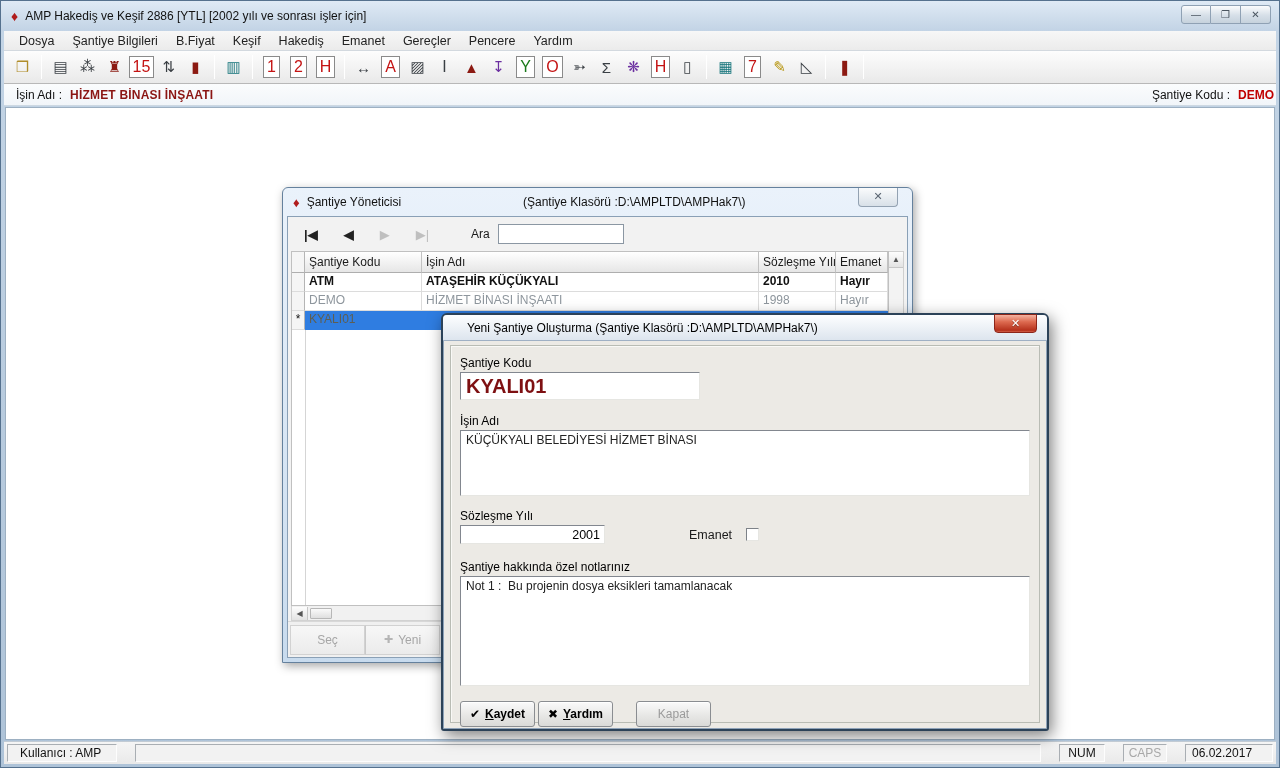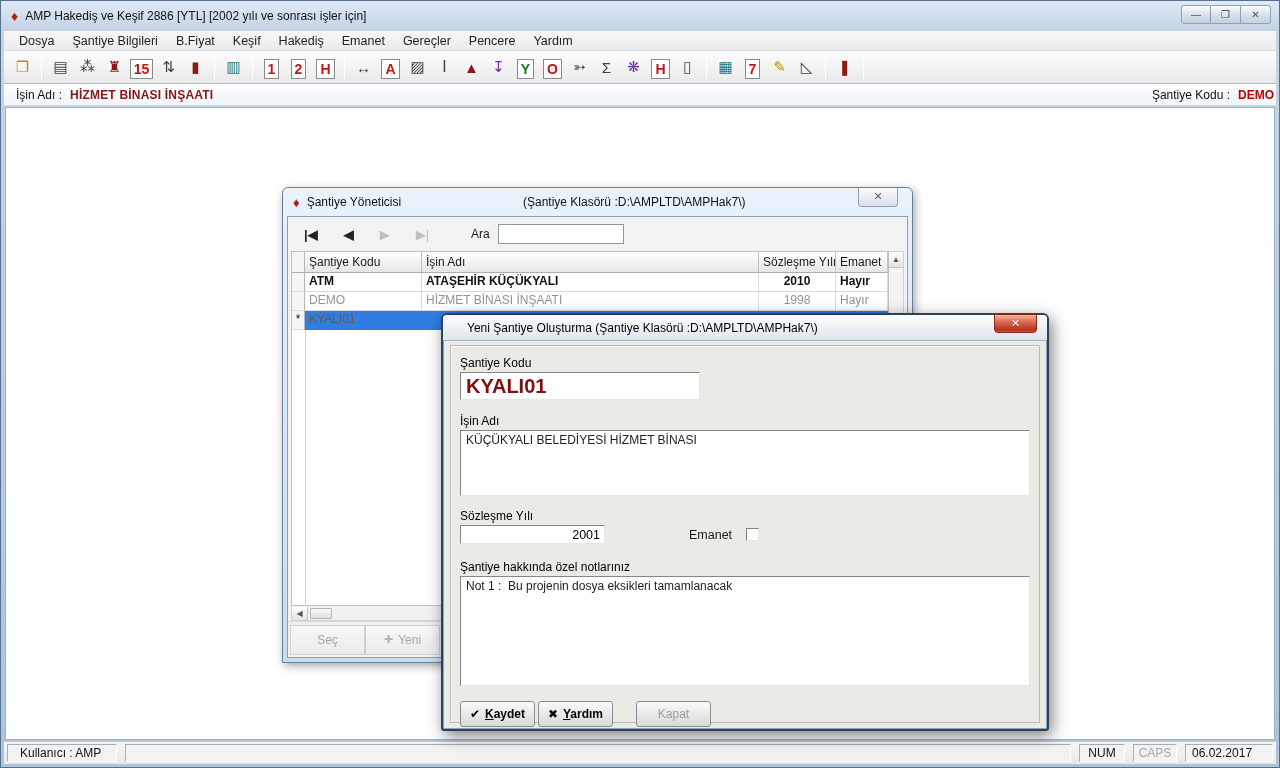--- a/index.html
+++ b/index.html
@@ -22,21 +22,21 @@
   .wc-btn + .wc-btn { border-left:none; }
 
   .menubar { height:20px; margin:0 3px; background:linear-gradient(#f7f7f7,#ebebeb);
     border-bottom:1px solid #d3d9df; display:flex; align-items:center; padding-left:6px; }
   .menu-item { padding:2px 9px; font-size:12.5px; color:#222; }
 
   .toolbar { height:33px; margin:0 3px; background:linear-gradient(#fdfdfd,#e9e9e9);
     border-bottom:1px solid #b8b8b8; display:flex; align-items:center; padding-left:6px; gap:2px; }
   .tbi { width:25px; height:26px; display:flex; align-items:center; justify-content:center;
     font-size:15px; border:1px solid transparent; }
-  .tbi.boxed { font-size:14px; font-weight:bold;align-items:flex-end; }
+  .tbi.boxed { font-size:16px; font-weight:normal; }
   .tbi.boxed i { font-style:normal; border:1px solid #8a8a8a; background:#fff; padding:1px 3px; }
   .sep { width:1px; height:24px; background:#bdbdbd; margin:0 4px; border-right:1px solid #fff; }
   .cg{color:#b08d2a}.ci{color:#3a3f44}.cm{color:#8c1a12}.cr{color:#c41414}
   .cgr{color:#1a7a1a}.ct{color:#13737a}.cp{color:#6b2fa0}.cy{color:#b5930a}
 
   .infobar { height:22px; margin:0 3px; background:linear-gradient(#fbfcfd,#f1f5f9);
     border-bottom:1px solid #cdd8e2; display:flex; align-items:center; padding:0 2px 0 12px; overflow:hidden; }
   .ib-label { color:#101010; }
   .ib-value-left { color:#8b1513; font-weight:bold; margin-left:8px; letter-spacing:.2px; }
   .ib-right { margin-left:auto; display:flex; align-items:center; }
@@ -67,21 +67,21 @@
 
   .grid-wrap { flex:1; display:flex; margin:0 3px; overflow:hidden; }
   .grid { flex:1; background:#fff; border:1px solid #c0c0c0; display:flex; flex-direction:column; }
   .grow { display:grid; grid-template-columns:13px 117px 337px 77px 1fr; flex:none; }
   .ghead .gc { background:linear-gradient(#ffffff,#e6e6e6); border-right:1px solid #c2c2c2;
     border-bottom:1px solid #aeaeae; padding:3px 4px; font-size:12px; white-space:nowrap; overflow:hidden; }
   .grow.data { height:19px; }
   .grow.data .gc { border-right:1px solid #dcdcdc; border-bottom:1px solid #dcdcdc;
     padding:1px 4px; font-size:12px; white-space:nowrap; overflow:hidden; }
   .gc.ind { border-right:1px solid #b5b5b5 !important; background:#f5f5f5; text-align:center; padding:1px 0 !important; }
-  .gc.num { text-align:center; }
+  .gc.num { text-align:left; }
   .grow.r0 .gc { color:#111; font-weight:bold; }
   .grow.r0 .gc.ind { font-weight:normal; }
   .grow.r1 .gc { color:#8e969d; }
   .grow.r2 .gc { background:#2f7de1; color:#5e5e52; border-right-color:#2f7de1 !important; border-bottom-color:#2f7de1 !important; }
   .grow.r2 .gc.ind { background:#f5f5f5; color:#111; border-right-color:#b5b5b5 !important; border-bottom-color:#dcdcdc !important; }
   .grid-fill { flex:1; position:relative; background:#fff; }
   .grid-fill .indline { position:absolute; left:13px; top:0; bottom:0; width:1px; background:#d5d5d5; }
 
   .vscroll { width:15px; background:#f3f3f3; border:1px solid #cfcfcf; border-left:none; flex:none;
     display:flex; flex-direction:column; }
@@ -136,21 +136,21 @@
     font-family:"Liberation Sans","DejaVu Sans",sans-serif; }
   .btn + .btn { margin-left:3px; }
   .btn .bico { font-size:12px; }
   .btn.disabled { color:#9b9b9b; font-weight:normal; margin-left:23px; }
   .fl { display:inline-block; }
   .fl::first-letter { text-decoration:underline; }
 
   
   .statusbar { position:absolute; left:3px; right:3px; bottom:3px; height:23px;
     background:linear-gradient(#f5f5f5,#e9e9e9); border-top:1px solid #c2cbd4;
-    display:flex; align-items:center; gap:8px; padding:2px 3px; }
+    display:flex; align-items:center; gap:18px; padding:2px 3px; }
   .sp { height:18px; border:1px solid; border-color:#a9aeb3 #fdfdfd #fdfdfd #a9aeb3;
     background:#f2f2f2; display:flex; align-items:center; padding:0 6px; font-size:12px; color:#111; }
   .sp-user { width:110px; padding-left:12px; }
   .sp-main { flex:1; }
   .sp-num { width:46px; justify-content:center; }
   .sp-caps { width:44px; justify-content:center; color:#a8a8a8; }
   .sp-date { width:88px; justify-content:flex-start; position:relative; }
 </style>
 </head>
 <body>

